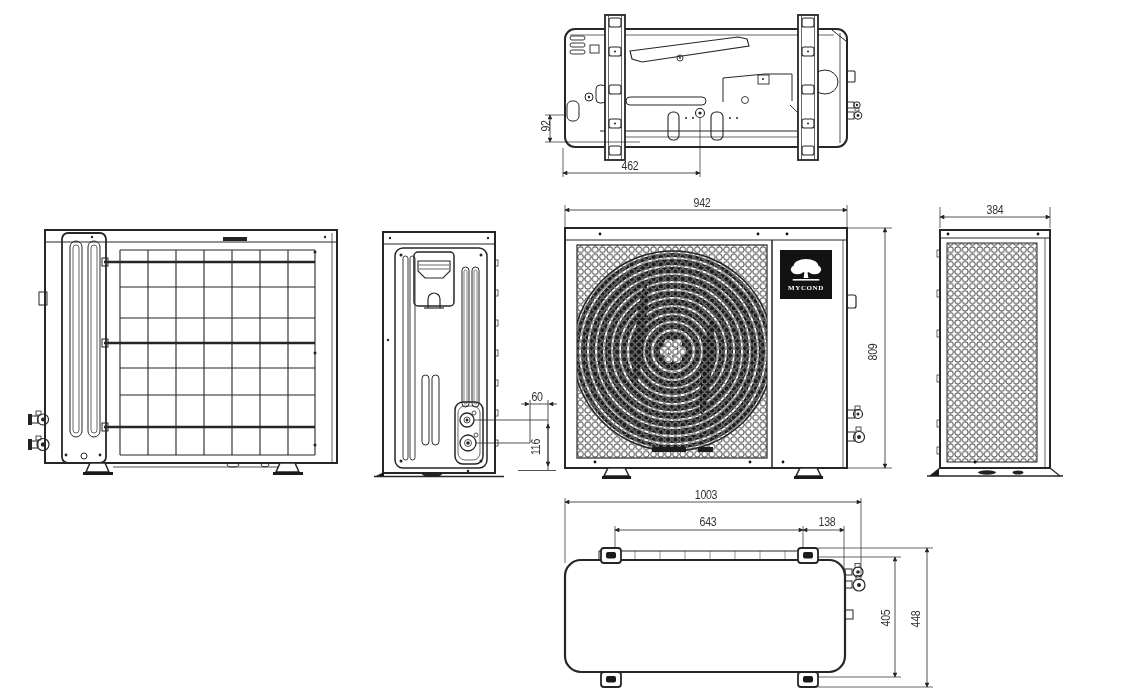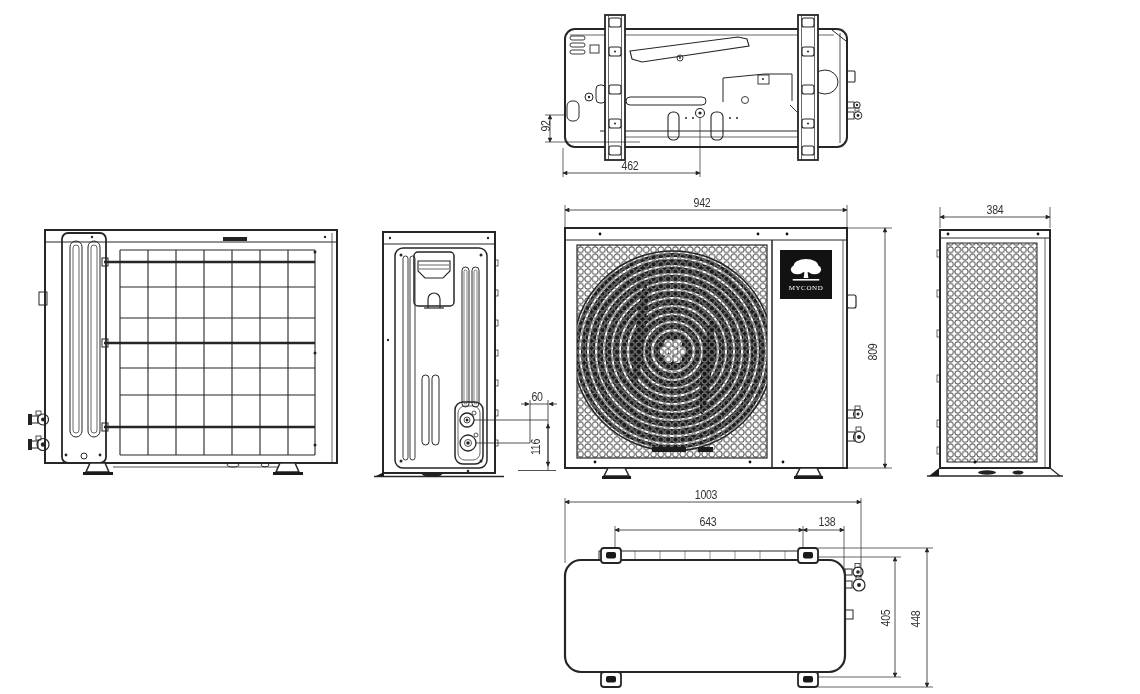--- a/index.html
+++ b/index.html
@@ -6,21 +6,21 @@
   .stage{position:relative;width:1140px;height:694px;background:#ffffff;overflow:hidden;
          font-family:"Liberation Sans",sans-serif;}
   .view{position:absolute;}
   .view svg{display:block;overflow:visible;}
   .dim{position:absolute;font-family:"Liberation Sans",sans-serif;font-size:12px;font-weight:400;
        color:#333;letter-spacing:-0.3px;white-space:nowrap;
        transform:translate(-50%,-50%) scaleX(0.88);}
   .dim.rot{transform:translate(-50%,-50%) rotate(-90deg) scaleX(0.88);}
   .logo{position:absolute;left:780px;top:250px;width:52px;height:49px;background:#121212;
         display:flex;flex-direction:column;align-items:center;justify-content:center;gap:1px;}
-  .logo-text{color:#fff;font-family:"Liberation Serif",serif;font-weight:normal;font-size:7px;
+  .logo-text{color:#fff;font-family:"Liberation Serif",serif;font-weight:bold;font-size:7px;
              letter-spacing:0.6px;line-height:1;}
 </style>
 </head>
 <body>
 
 <div class="stage">
 
   <svg width="0" height="0" style="position:absolute">
     <defs>
       <marker id="arr" viewBox="0 0 10 10" refX="9" refY="5" markerWidth="8" markerHeight="6" orient="auto-start-reverse">

